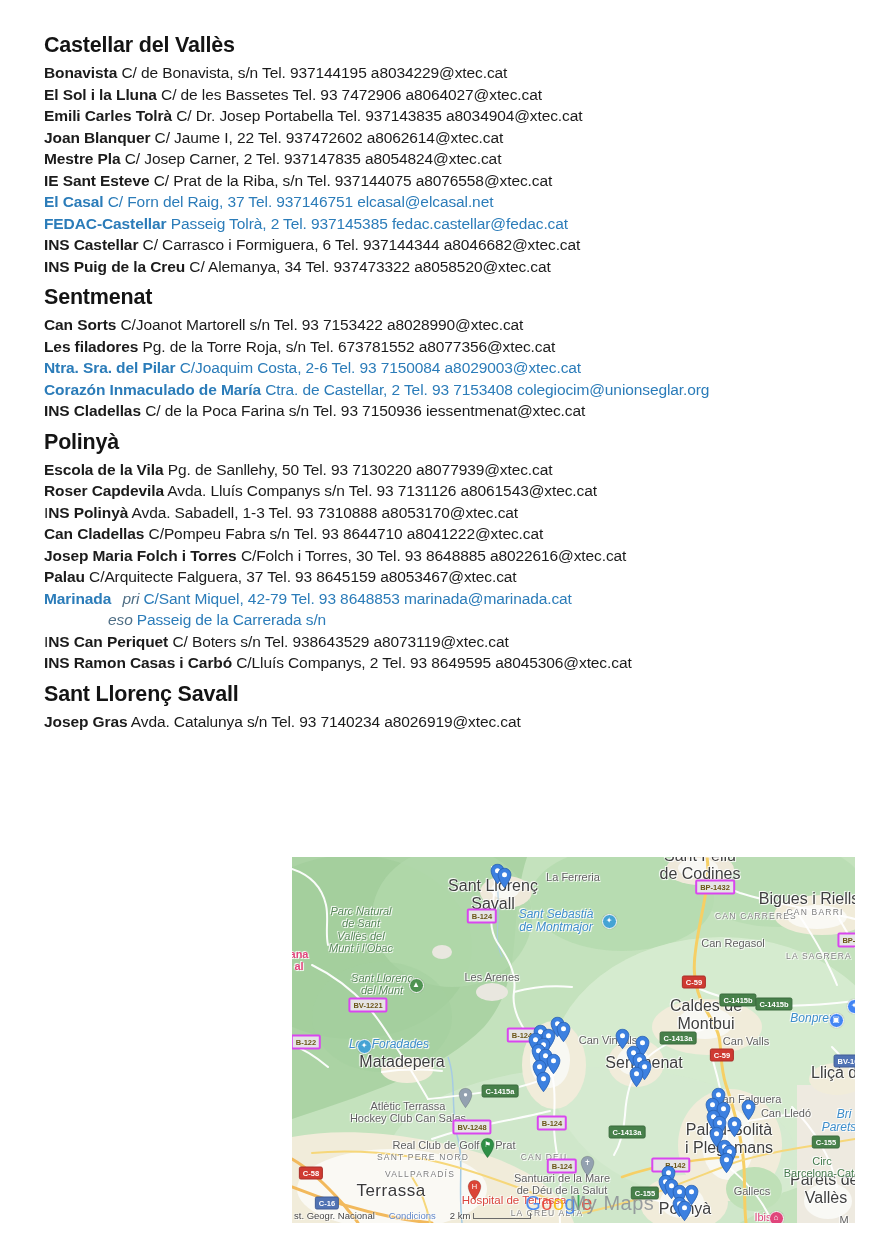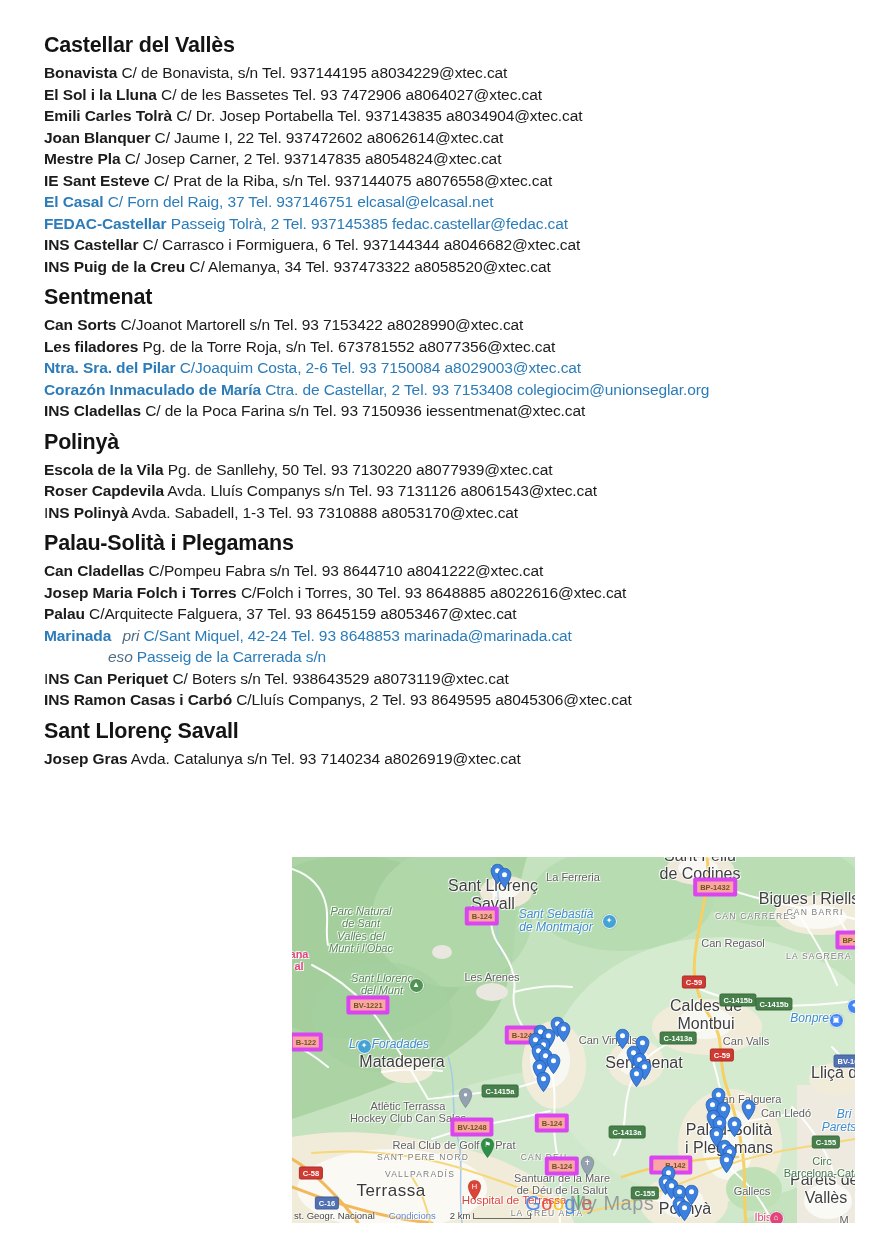--- a/index.html
+++ b/index.html
@@ -38,21 +38,21 @@
   .l-park{font-size:11px;color:#568757;font-style:italic;}
   .l-rec{font-size:11px;color:#447a4c;}
   .l-poiblue{font-size:12px;color:#3e8ecb;font-style:italic;}
   .l-poired{font-size:11.5px;color:#d9453d;}
   .l-poipink{font-size:11px;color:#e0457b;}
   .l-pinkfrag{font-size:11px;color:#e0457b;font-weight:bold;}
   .badge{
     position:absolute;transform:translate(-50%,-50%);z-index:3;
     font-size:7.5px;font-weight:bold;padding:1px 3px;border-radius:2px;white-space:nowrap;
   }
-  .b-yellow{background:#fca5a5;color:#6b5618;border:4px solid #d946ef;}
+  .b-yellow{background:#e5e5e5;color:#6b5618;border:2px solid #d946ef;}
   .b-green{background:#47804a;color:#fff;border:1px solid #3a6b3d;}
   .b-red{background:#cf3a32;color:#fff;border:1px solid #a82c26;}
   .b-blue{background:#5173b4;color:#fff;border:1px solid #405d96;}
   .pin{position:absolute;z-index:5;}
   .poi{position:absolute;z-index:4;}
   .poi-circle{
     width:13px;height:13px;border-radius:50%;border:1.5px solid #fff;
     display:flex;align-items:center;justify-content:center;
     box-shadow:0 0 1px rgba(0,0,0,.35);
   }
@@ -90,25 +90,24 @@
     <h2>Sentmenat</h2>
     <p class="entry"><span class="name">Can Sorts</span> <span>C/Joanot Martorell s/n Tel. 93 7153422 a8028990@xtec.cat</span></p>
     <p class="entry"><span class="name">Les filadores</span> <span>Pg. de la Torre Roja, s/n Tel. 673781552 a8077356@xtec.cat</span></p>
     <p class="entry"><span class="name blue">Ntra. Sra. del Pilar</span> <span class="blue-text">C/Joaquim Costa, 2-6 Tel. 93 7150084 a8029003@xtec.cat</span></p>
     <p class="entry"><span class="name blue">Corazón Inmaculado de María</span> <span class="blue-text">Ctra. de Castellar, 2 Tel. 93 7153408 colegiocim@unionseglar.org</span></p>
     <p class="entry"><span class="name">INS Cladellas</span> <span>C/ de la Poca Farina s/n Tel. 93 7150936 iessentmenat@xtec.cat</span></p>
     <h2>Polinyà</h2>
     <p class="entry"><span class="name">Escola de la Vila</span> <span>Pg. de Sanllehy, 50 Tel. 93 7130220 a8077939@xtec.cat</span></p>
     <p class="entry"><span class="name">Roser Capdevila</span> <span>Avda. Lluís Companys s/n Tel. 93 7131126 a8061543@xtec.cat</span></p>
     <p class="entry"><span class="name"><span class="light">I</span>NS Polinyà</span> <span>Avda. Sabadell, 1-3 Tel. 93 7310888 a8053170@xtec.cat</span></p>
-    <h2>Palau-Solità i Plegamans</h2>
     <p class="entry"><span class="name">Can Cladellas</span> <span>C/Pompeu Fabra s/n Tel. 93 8644710 a8041222@xtec.cat</span></p>
     <p class="entry"><span class="name">Josep Maria Folch i Torres</span> <span>C/Folch i Torres, 30 Tel. 93 8648885 a8022616@xtec.cat</span></p>
     <p class="entry"><span class="name">Palau</span> <span>C/Arquitecte Falguera, 37 Tel. 93 8645159 a8053467@xtec.cat</span></p>
-    <p class="entry"><span class="name blue">Marinada</span> <span><i class="qual">pri</i><span class="blue-text">C/Sant Miquel, 42-24 Tel. 93 8648853 marinada@marinada.cat</span></span><br><span class="cont"><i class="qual">eso</i><span class="blue-text">Passeig de la Carrerada s/n</span></span></p>
+    <p class="entry"><span class="name blue">Marinada</span> <span><i class="qual">pri</i><span class="blue-text">C/Sant Miquel, 42-79 Tel. 93 8648853 marinada@marinada.cat</span></span><br><span class="cont"><i class="qual">eso</i><span class="blue-text">Passeig de la Carrerada s/n</span></span></p>
     <p class="entry"><span class="name"><span class="light">I</span>NS Can Periquet</span> <span>C/ Boters s/n Tel. 938643529 a8073119@xtec.cat</span></p>
     <p class="entry"><span class="name">INS Ramon Casas i Carbó</span> <span>C/Lluís Companys, 2 Tel. 93 8649595 a8045306@xtec.cat</span></p>
     <h2>Sant Llorenç Savall</h2>
     <p class="entry"><span class="name">Josep Gras</span> <span>Avda. Catalunya s/n Tel. 93 7140234 a8026919@xtec.cat</span></p>
   </div>
 
 <div class="map" id="map">
   <svg class="terrain" width="563" height="366" viewBox="0 0 563 366" xmlns="http://www.w3.org/2000/svg">
     <rect width="563" height="366" fill="#c4e2bd"></rect>
     <path d="M0 0 L235 0 C215 60 235 120 192 170 C150 212 90 232 0 262 Z" fill="#abd3a4"></path>

